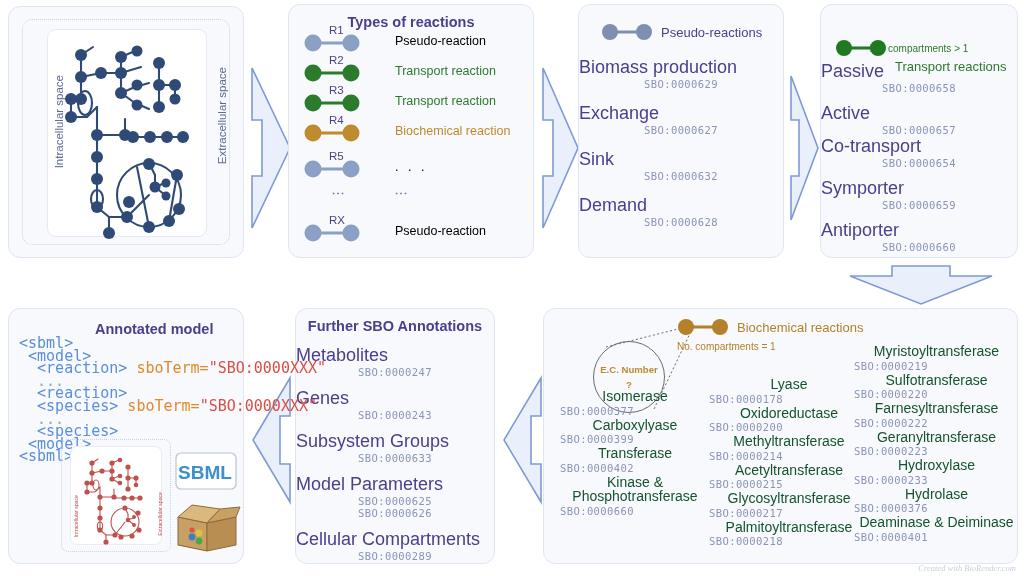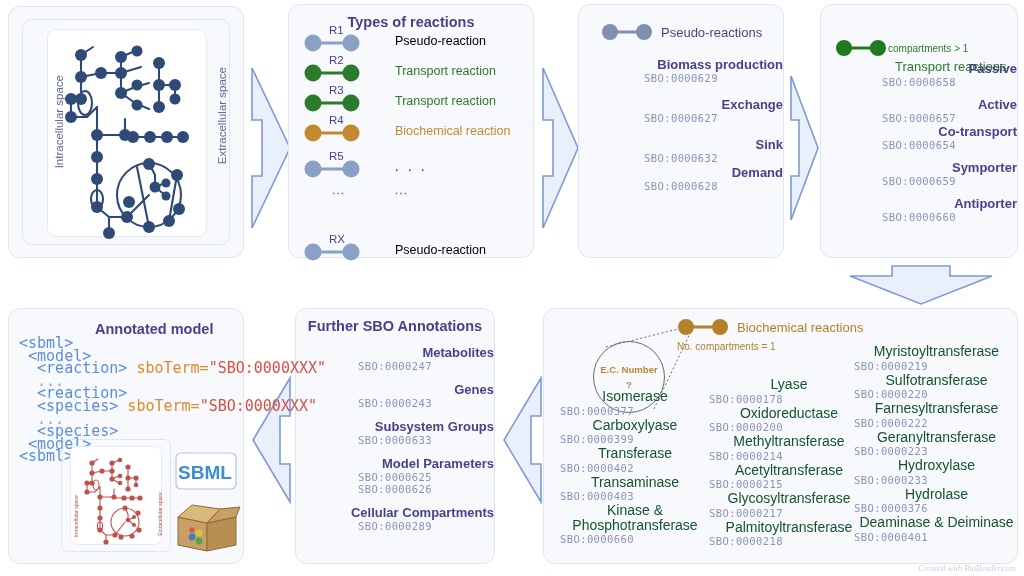--- a/index.html
+++ b/index.html
@@ -25,23 +25,23 @@
   }
   .sbo {
     font-family: "DejaVu Sans Mono", monospace;
     color: #8b93b8;
     font-size: 10.5px;
     letter-spacing: .4px;
     text-align: center;
   }
   .term {
     color: #4a3f8c;
-    font-size: 13px;
-    text-align: right;
-    font-weight: bold;
+    font-size: 18px;
+    text-align: left;
+    font-weight: normal;
   }
 
   
   #p1 { left: 8px; top: 6px; width: 236px; height: 252px; }
   #p1 .dash-outer {
     position: absolute; left: 13px; top: 12px; right: 13px; bottom: 12px;
     border: 1.3px dotted #c5d3ea; border-radius: 10px;
   }
   #p1 .inner-card {
     position: absolute; left: 38px; top: 22px; width: 160px; height: 208px;
@@ -285,21 +285,21 @@
           <span class="rxn-label c-bio">Biochemical reaction</span>
         </div>
         <div class="rxn-row" style="top: 152px;">
           <div class="rxn-glyph"><svg width="58" height="20">
               <line x1="10" y1="10" x2="48" y2="10" stroke="#8aa0c4" stroke-width="3"></line>
               <circle cx="10" cy="10" r="8.5" fill="#8aa0c4"></circle>
               <circle cx="48" cy="10" r="8.5" fill="#8aa0c4"></circle>
             </svg><span class="rxn-id">R5</span></div>
           <span class="rxn-label c-pseudo dots3">. . .</span>
         </div>
-        <div class="rxn-row" style="top: 235px; text-align: right;">
+        <div class="rxn-row" style="top: 216px; text-align: right;">
           <div class="rxn-glyph"><svg width="58" height="20">
               <line x1="10" y1="10" x2="48" y2="10" stroke="#8aa0c4" stroke-width="3"></line>
               <circle cx="10" cy="10" r="8.5" fill="#8aa0c4"></circle>
               <circle cx="48" cy="10" r="8.5" fill="#8aa0c4"></circle>
             </svg><span class="rxn-id">RX</span></div>
           <span class="rxn-label c-pseudo">Pseudo-reaction</span>
         </div>
       </div>
     <div class="vdots" style="left:42px; top:182px;">⋮</div>
     <div class="vdots" style="left:105px; top:182px;">⋮</div>
@@ -320,21 +320,21 @@
     </div>
     <div id="p3-list" style="position:absolute; left:0; top:52px; width:100%;">
         <div style="margin-bottom: 13px;">
           <div class="term">Biomass production</div>
           <div class="sbo">SBO:0000629</div>
         </div>
         <div style="margin-bottom: 13px;">
           <div class="term">Exchange</div>
           <div class="sbo">SBO:0000627</div>
         </div>
-        <div style="margin-bottom: 1px;">
+        <div style="margin-bottom: 13px;">
           <div class="term">Sink</div>
           <div class="sbo">SBO:0000632</div>
         </div>
         <div style="margin-bottom: 13px;">
           <div class="term">Demand</div>
           <div class="sbo">SBO:0000628</div>
         </div>
       </div>
   </div>
 
@@ -404,24 +404,20 @@
           <div class="bioterm">Isomerase</div>
           <div class="biosbo">SBO:0000377</div>
         </div>
         <div>
           <div class="bioterm">Carboxylyase</div>
           <div class="biosbo">SBO:0000399</div>
         </div>
         <div>
           <div class="bioterm">Transferase</div>
           <div class="biosbo">SBO:0000402</div>
-        </div>
-        <div>
-          <div class="bioterm">Transaminase</div>
-          <div class="biosbo">SBO:0000403</div>
         </div>
         <div>
           <div class="bioterm">Kinase &amp;</div>
           <div class="bioterm">Phosphotransferase</div>
           <div class="biosbo">SBO:0000660</div>
         </div>
       </div>
     <div class="biocol" id="biocol-1" style="left:165px; top:68px; width:160px;">
         <div>
           <div class="bioterm">Lyase</div>

